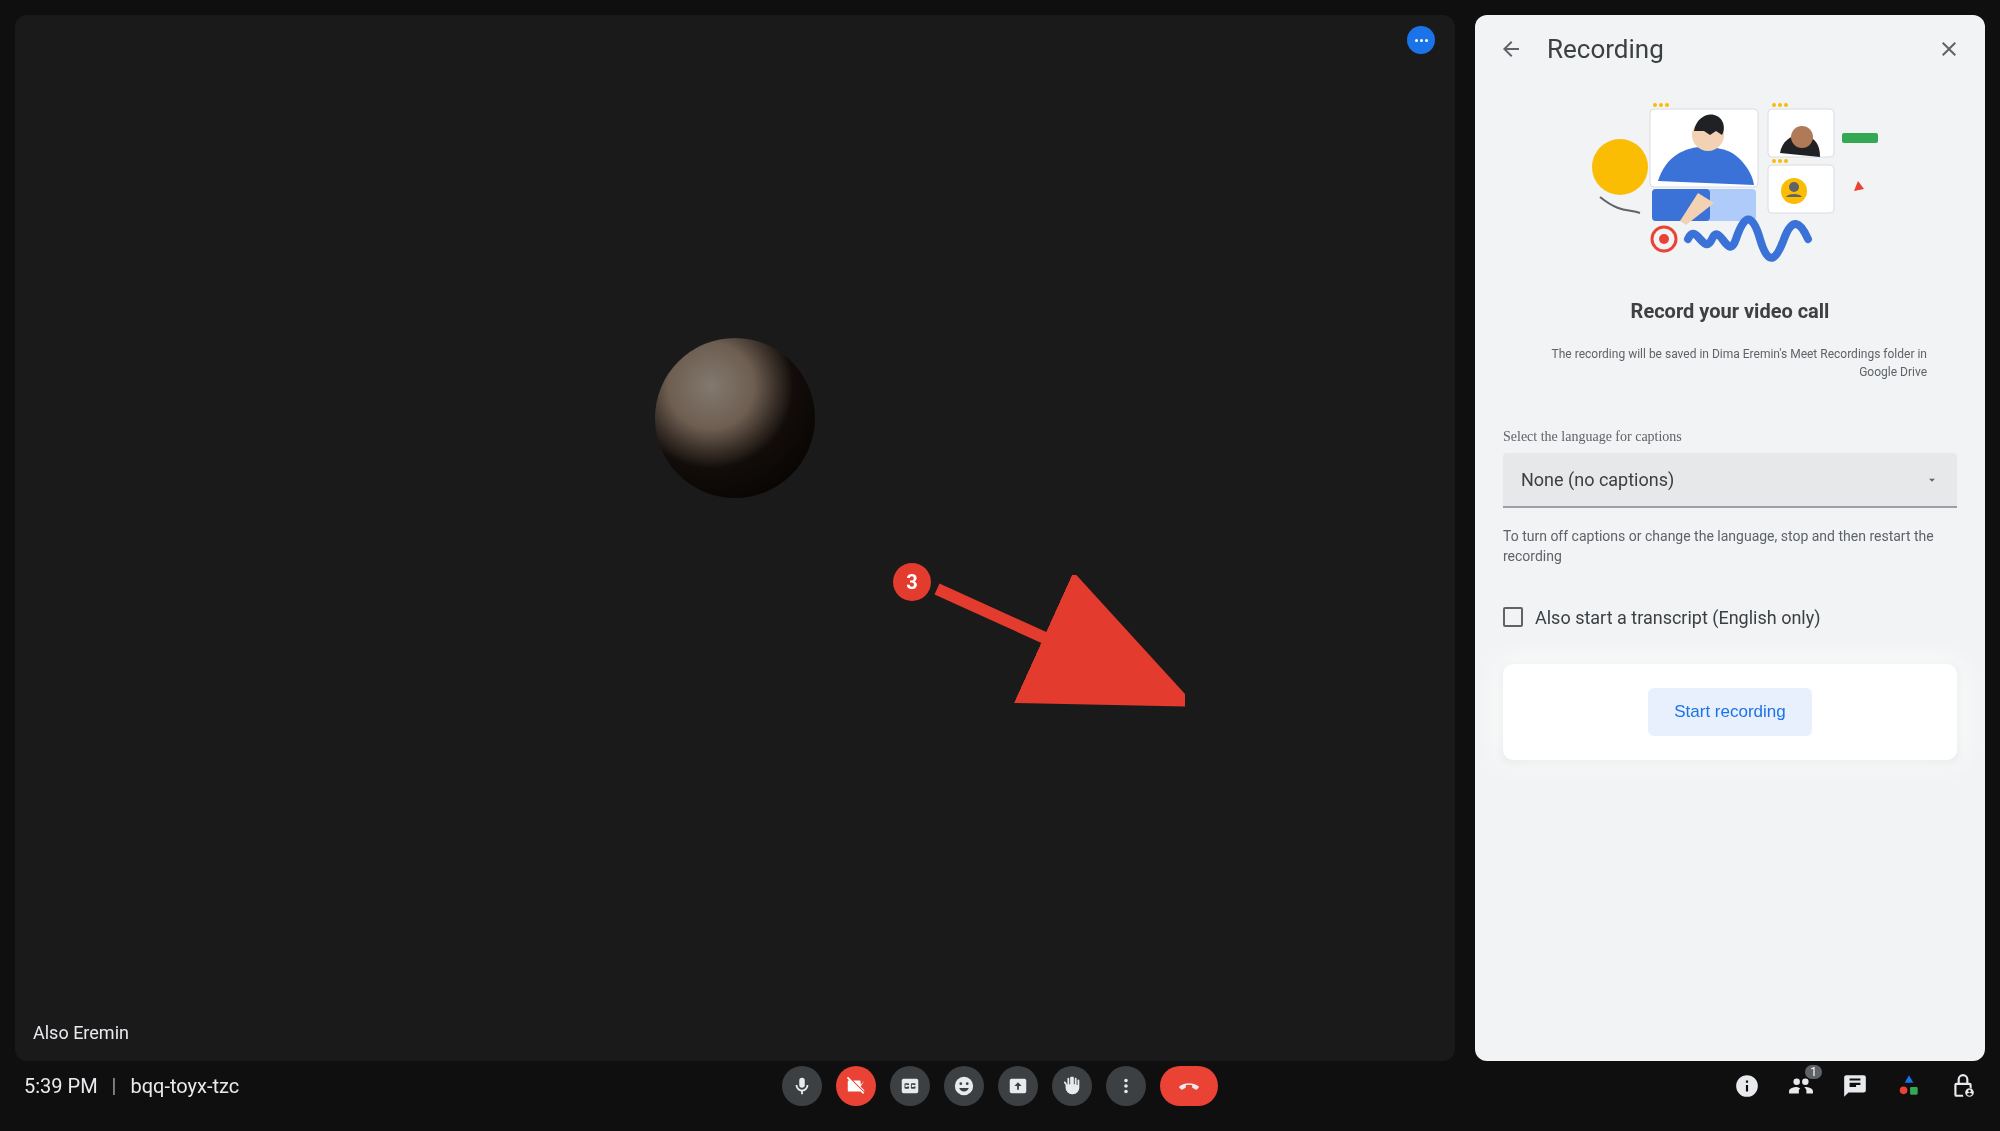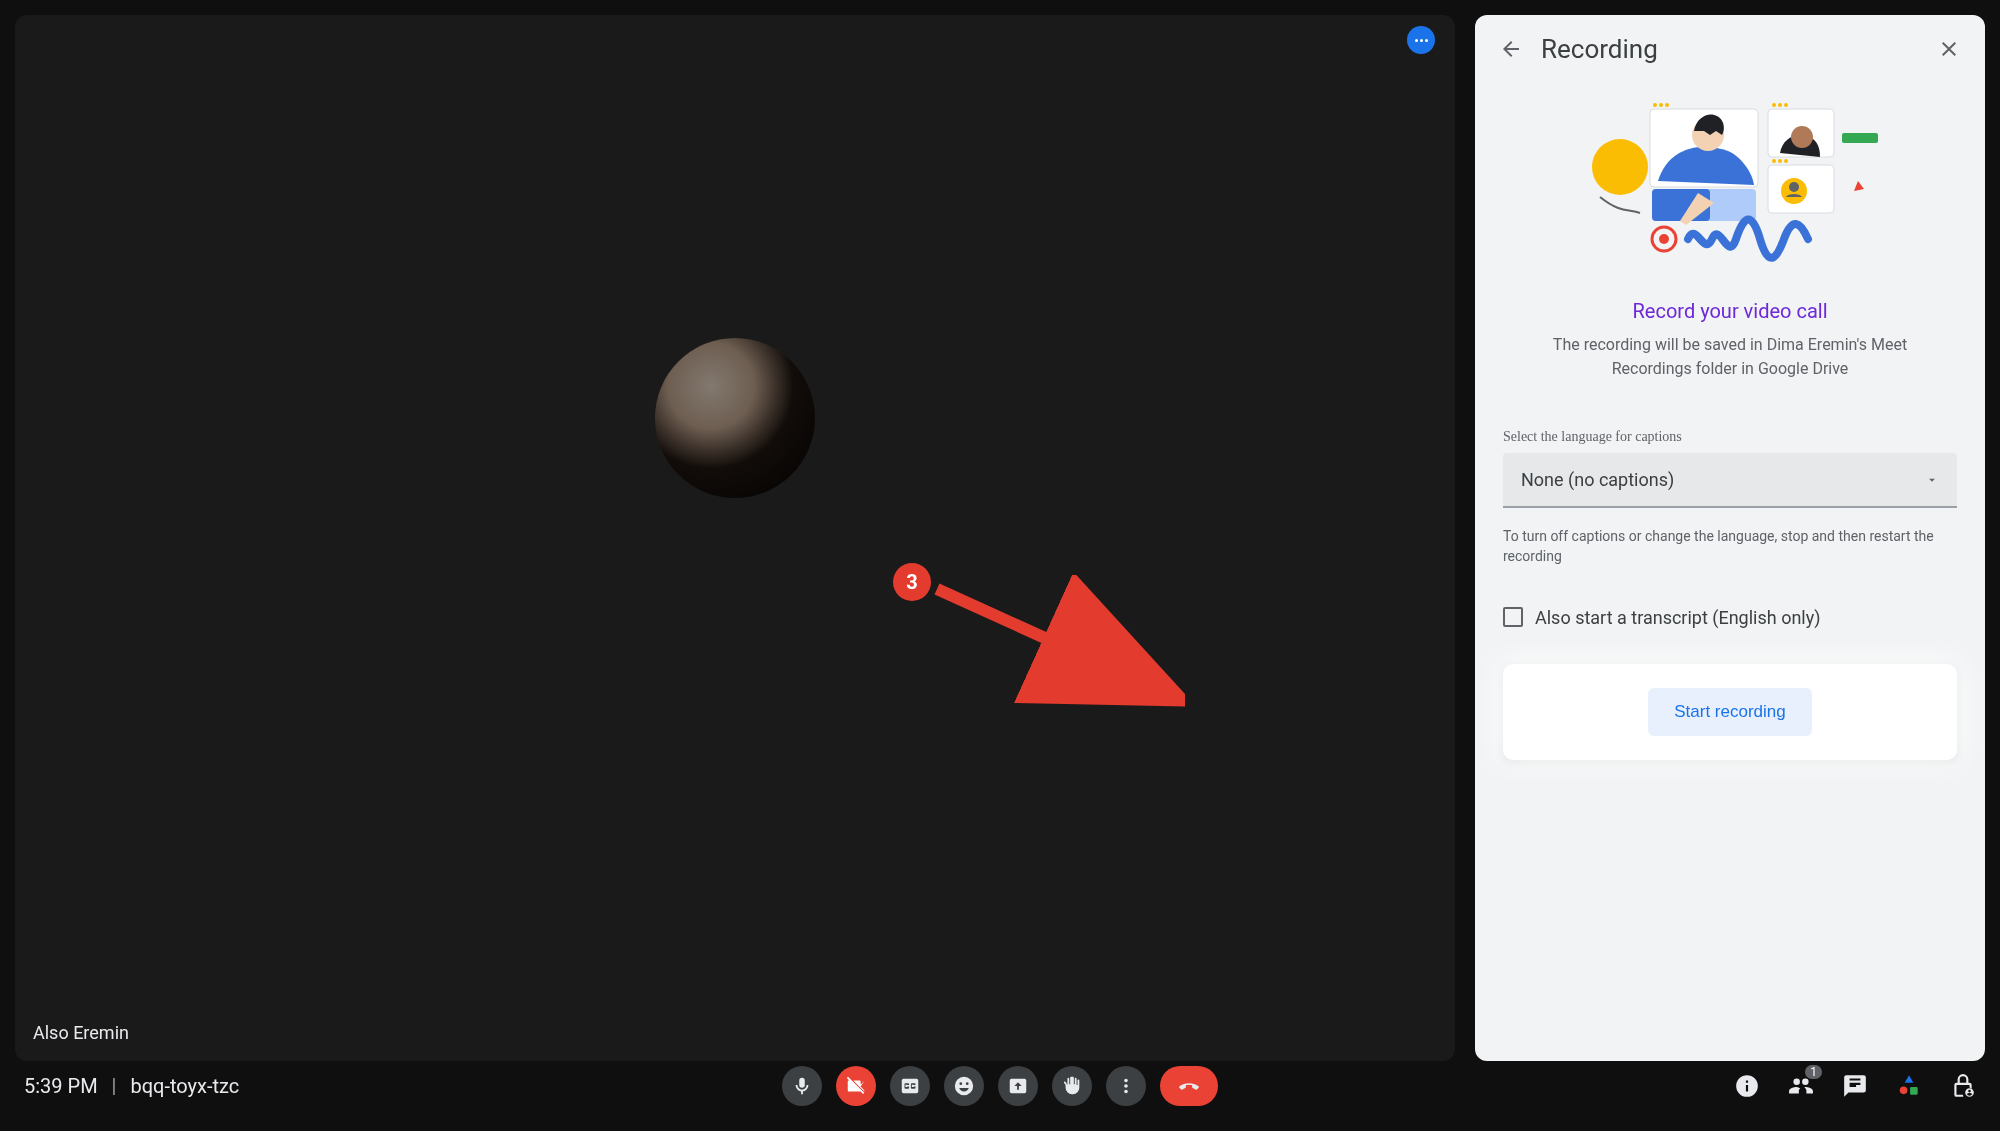--- a/index.html
+++ b/index.html
@@ -108,21 +108,21 @@
       top: 15px; right: 15px; bottom: 70px;
       width: 510px;
       background: #f1f3f4;
       border-radius: 12px;
       display: flex; flex-direction: column;
       color: #202124;
     }
     .panel-header {
       display: flex; align-items: center;
       padding: 18px 20px;
-      gap: 14px;
+      gap: 20px;
       font-size: 26px;
       color: #3c4043;
     }
     .panel-back, .panel-close {
       width: 32px; height: 32px; display: flex; align-items: center; justify-content: center;
       color: #5f6368; cursor: pointer;
     }
     .panel-back svg, .panel-close svg { width: 24px; height: 24px; }
     .panel-title { flex: 1; }
 
@@ -132,22 +132,22 @@
       display: flex; flex-direction: column;
     }
 
     .illustration {
       width: 100%; height: 200px;
       display: flex; align-items: center; justify-content: center;
       margin-top: 4px;
     }
     .illustration svg { width: 300px; height: 180px; }
 
-    .rec-heading { text-align: center; font-size: 20px; margin-top: 12px; color: #6d28d9; }
-    .rec-sub { text-align: center; font-size: 16px; color: #5f6368; margin: 10px 30px 0 30px; line-height: 1.5; }
+    .rec-heading { text-align: center; font-size: 20px; margin-top: 12px; color: #404040; font-weight: bold; }
+    .rec-sub { text-align: right; font-size: 12px; color: #5f6368; margin: 22px 30px 0 30px; line-height: 1.5; }
 
     .cap-label { font-size: 14px; color: #5f6368; margin-top: 48px; font-family: Liberation Serif, serif; }
     .select-box {
       margin-top: 8px;
       background: #e6e8ea;
       border-bottom: 2px solid #9aa0a6;
       padding: 16px 18px;
       display: flex; align-items: center; justify-content: space-between;
       font-size: 18px; color: #3c4043;
       border-radius: 4px 4px 0 0;

